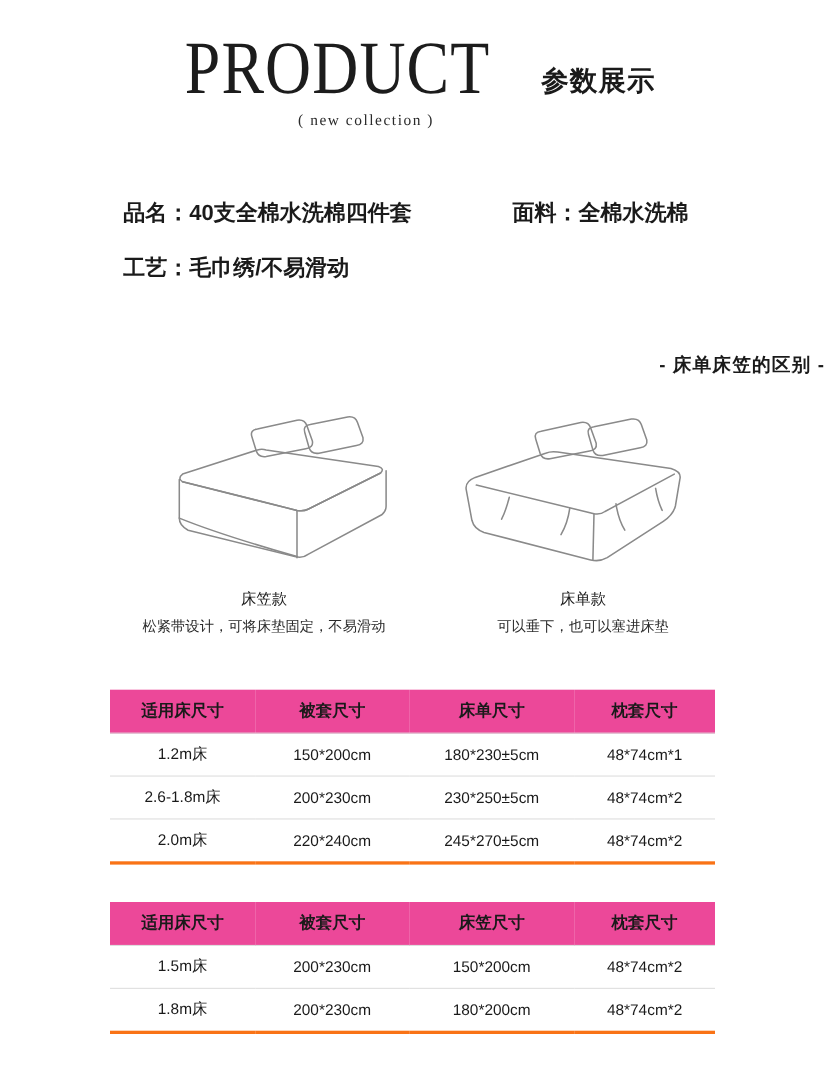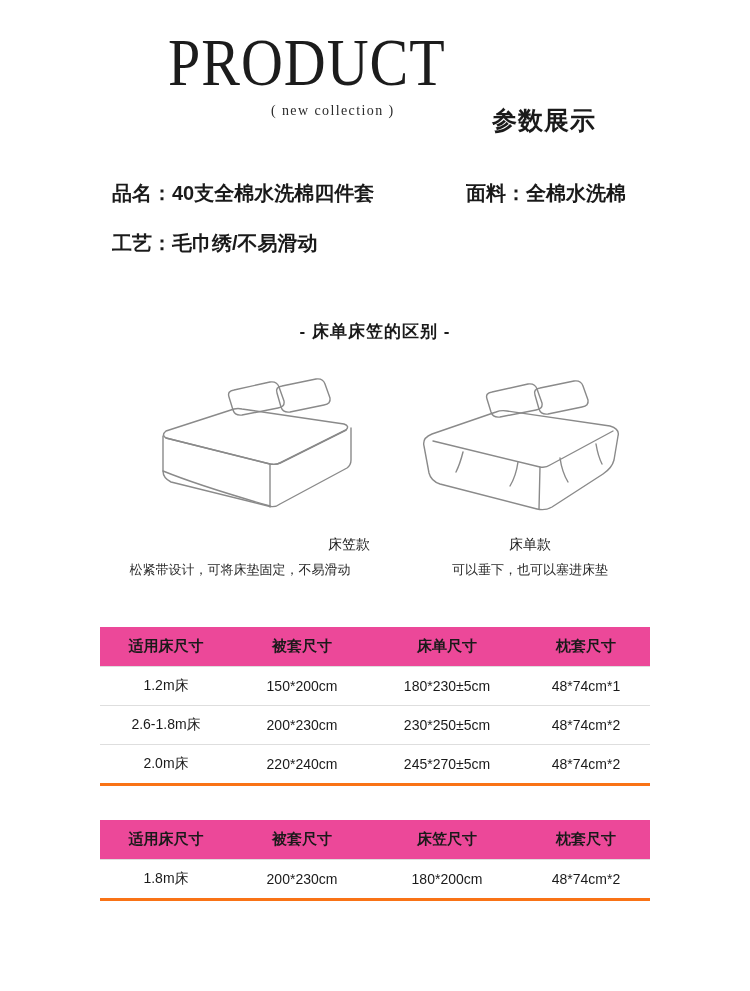--- a/index.html
+++ b/index.html
@@ -44,21 +44,20 @@
     color: #2a2a2a;
   }
   .cn-title {
     position: absolute;
     left: 492px;
     top: 57px;
     font-size: 25px;
     font-weight: bold;
     letter-spacing: 1px;
     color: #1a1a1a;
-    margin-top: 47px;
   }
 
   
   .specs {
     position: absolute;
     left: 0;
     top: 168px;
     width: 750px;
     text-align: center;
   }
@@ -76,21 +75,21 @@
   .spec-name { left: 112px; top: 12px; }
   .spec-fabric { left: 466px; top: 12px; }
   .spec-craft { left: 112px; top: 0px; }
 
   
   .section-label {
     position: absolute;
     top: 320px;
     left: 0;
     width: 750px;
-    text-align: center;
+    text-align: right;
     font-size: 17px;
     font-weight: bold;
     letter-spacing: 1px;
     color: #1a1a1a;
   }
 
   
   .illus-wrap {
     position: absolute;
     top: 368px;
@@ -111,21 +110,21 @@
     text-align: center;
     font-size: 14px;
     color: #1a1a1a;
   }
   .cap-title { top: 536px; }
   .cap-sub {
     font-size: 13px;
     color: #2b2b2b;
     width: 330px;
   }
-  .cap-left { left: 110px; text-align: right; }
+  .cap-left { left: 110px; }
   .cap-right { left: 400px; }
   .cap-sub-left { left: 75px; top: 561px; }
   .cap-sub-right { left: 365px; top: 561px; }
 
   
   .table {
     position: absolute;
     left: 100px;
     width: 550px;
     border-collapse: collapse;
@@ -250,20 +249,26 @@
 <table class="table t2">
   <thead>
     <tr>
       <th class="col1">适用床尺寸</th>
       <th class="col2">被套尺寸</th>
       <th class="col3">床笠尺寸</th>
       <th class="col4">枕套尺寸</th>
     </tr>
   </thead>
   <tbody>
+    <tr>
+      <td>1.5m床</td>
+      <td>200*230cm</td>
+      <td>150*200cm</td>
+      <td>48*74cm*2</td>
+    </tr>
     <tr class="last">
       <td>1.8m床</td>
       <td>200*230cm</td>
       <td>180*200cm</td>
       <td>48*74cm*2</td>
     </tr>
   </tbody>
 </table>
 
 </body></html>

